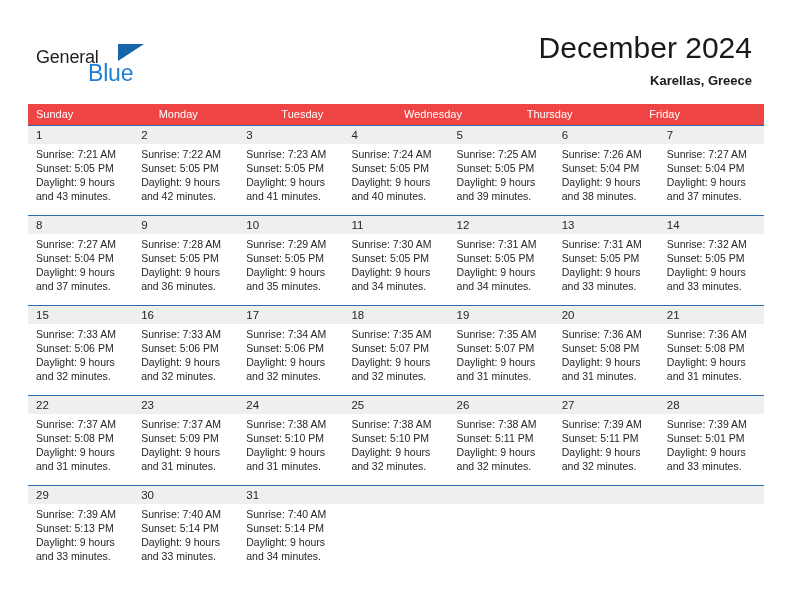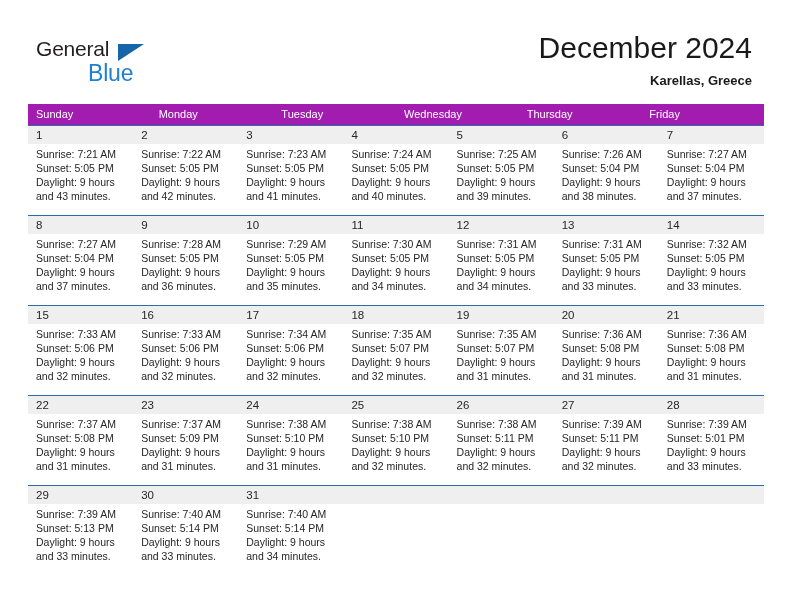--- a/index.html
+++ b/index.html
@@ -32,22 +32,22 @@
   .logo {
     position: absolute;
     left: 36px;
     top: 36px;
     width: 180px;
     height: 52px;
   }
   .logo-general {
     position: absolute;
     left: 0;
-    top: 0;
-    font-size: 21px;
+    top: 8px;
+    font-size: 18px;
     letter-spacing: -0.2px;
     color: #231f20;
     line-height: 26px;
   }
   .logo-tri {
     position: absolute;
     left: 82px;
     top: 8px;
     width: 0;
     height: 0;
@@ -88,21 +88,21 @@
   
   .cal {
     position: absolute;
     left: 28px;
     top: 104px;
     width: 736px;
   }
   .weekhead {
     display: flex;
     width: 100%;
-    background: #a21caf;
+    background: #ef4444;
     height: 21px;
   }
   .weekhead .wh {
     flex: 1 1 0;
     color: #ffffff;
     font-size: 11px;
     line-height: 21px;
     padding-left: 8px;
     box-sizing: border-box;
     white-space: nowrap;

